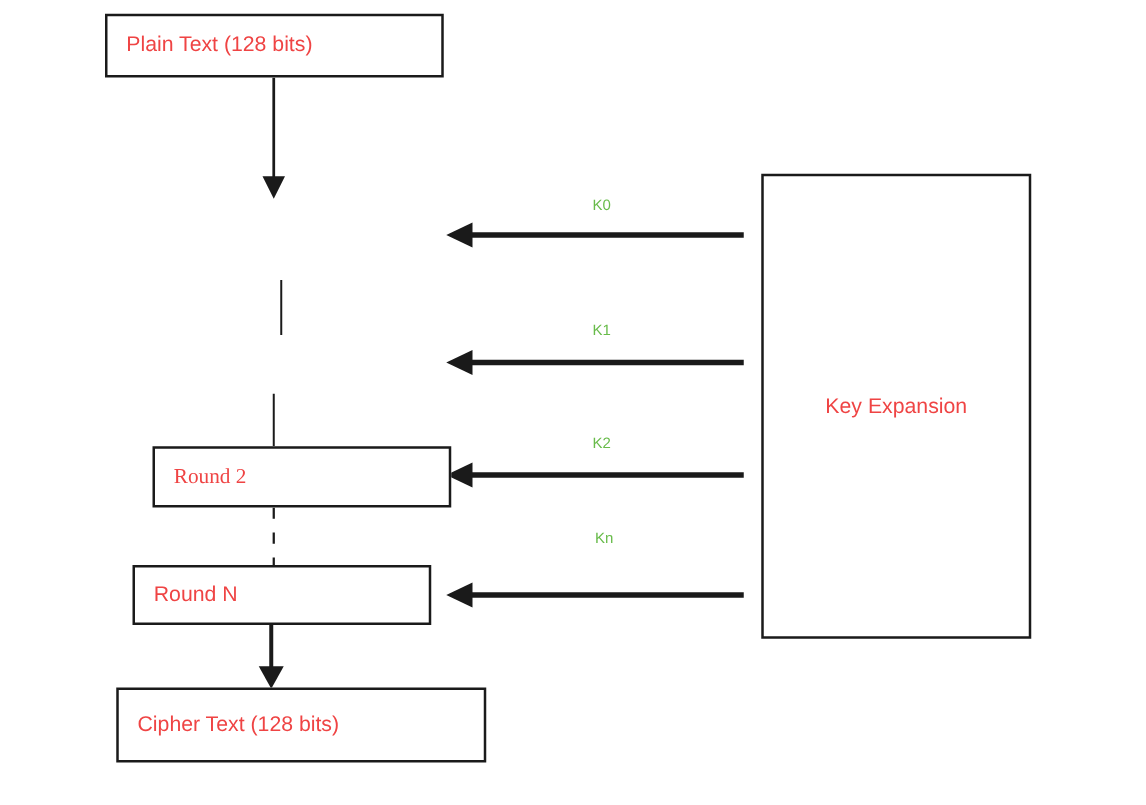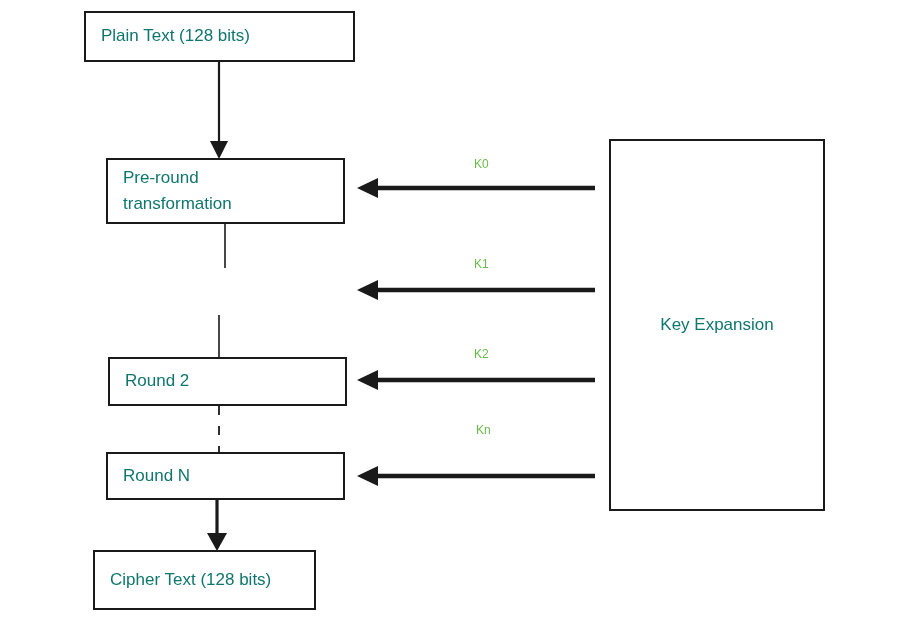--- a/index.html
+++ b/index.html
@@ -15,21 +15,21 @@
     width: 917px;
     height: 644px;
     background: #ffffff;
     overflow: hidden;
   }
   .node {
     position: absolute;
     box-sizing: border-box;
     border: 2px solid #1a1a1a;
     background: #ffffff;
-    color: #0f766e;
+    color: #ef4444;
     font-size: 17px;
     line-height: 1.55;
     display: flex;
     align-items: center;
     padding-left: 15px;
     white-space: pre-line;
   }
   .node.center-text {
     justify-content: center;
     padding-left: 0;
@@ -91,35 +91,31 @@
     <g>
       <line x1="595" y1="476" x2="372" y2="476" stroke="#1a1a1a" stroke-width="4.4"></line>
       <polygon points="357,476 378,466 378,486" fill="#1a1a1a"></polygon>
     </g>
   </svg>
 
   <div class="node" style="left:84px; top:11px; width:271px; height:51px;">
     <span>Plain Text (128 bits)</span>
   </div>
 
-  <div class="node" style="left:106px; top:158px; width:239px; height:66px;">
-    <span>Pre-round
-transformation</span>
-  </div>
 
 
-  <div class="node" style="left:108px; top:357px; width:239px; height:49px;">
+  <div class="node" style="left:122px; top:357px; width:239px; height:49px;font-family:Liberation Serif, serif;">
     <span>Round 2</span>
   </div>
 
   <div class="node" style="left:106px; top:452px; width:239px; height:48px;">
     <span>Round N</span>
   </div>
 
-  <div class="node" style="left:93px; top:550px; width:223px; height:60px;align-items:center;">
+  <div class="node" style="left:93px; top:550px; width:296px; height:60px;align-items:center;">
     <span>Cipher Text (128 bits)</span>
   </div>
 
   <div class="node center-text" style="left:609px; top:139px; width:216px; height:372px;">
     <span>Key Expansion</span>
   </div>
 
   <div class="key-label" style="left:474px; top:158px;">K0</div>
   <div class="key-label" style="left:474px; top:258px;">K1</div>
   <div class="key-label" style="left:474px; top:348px;">K2</div>

